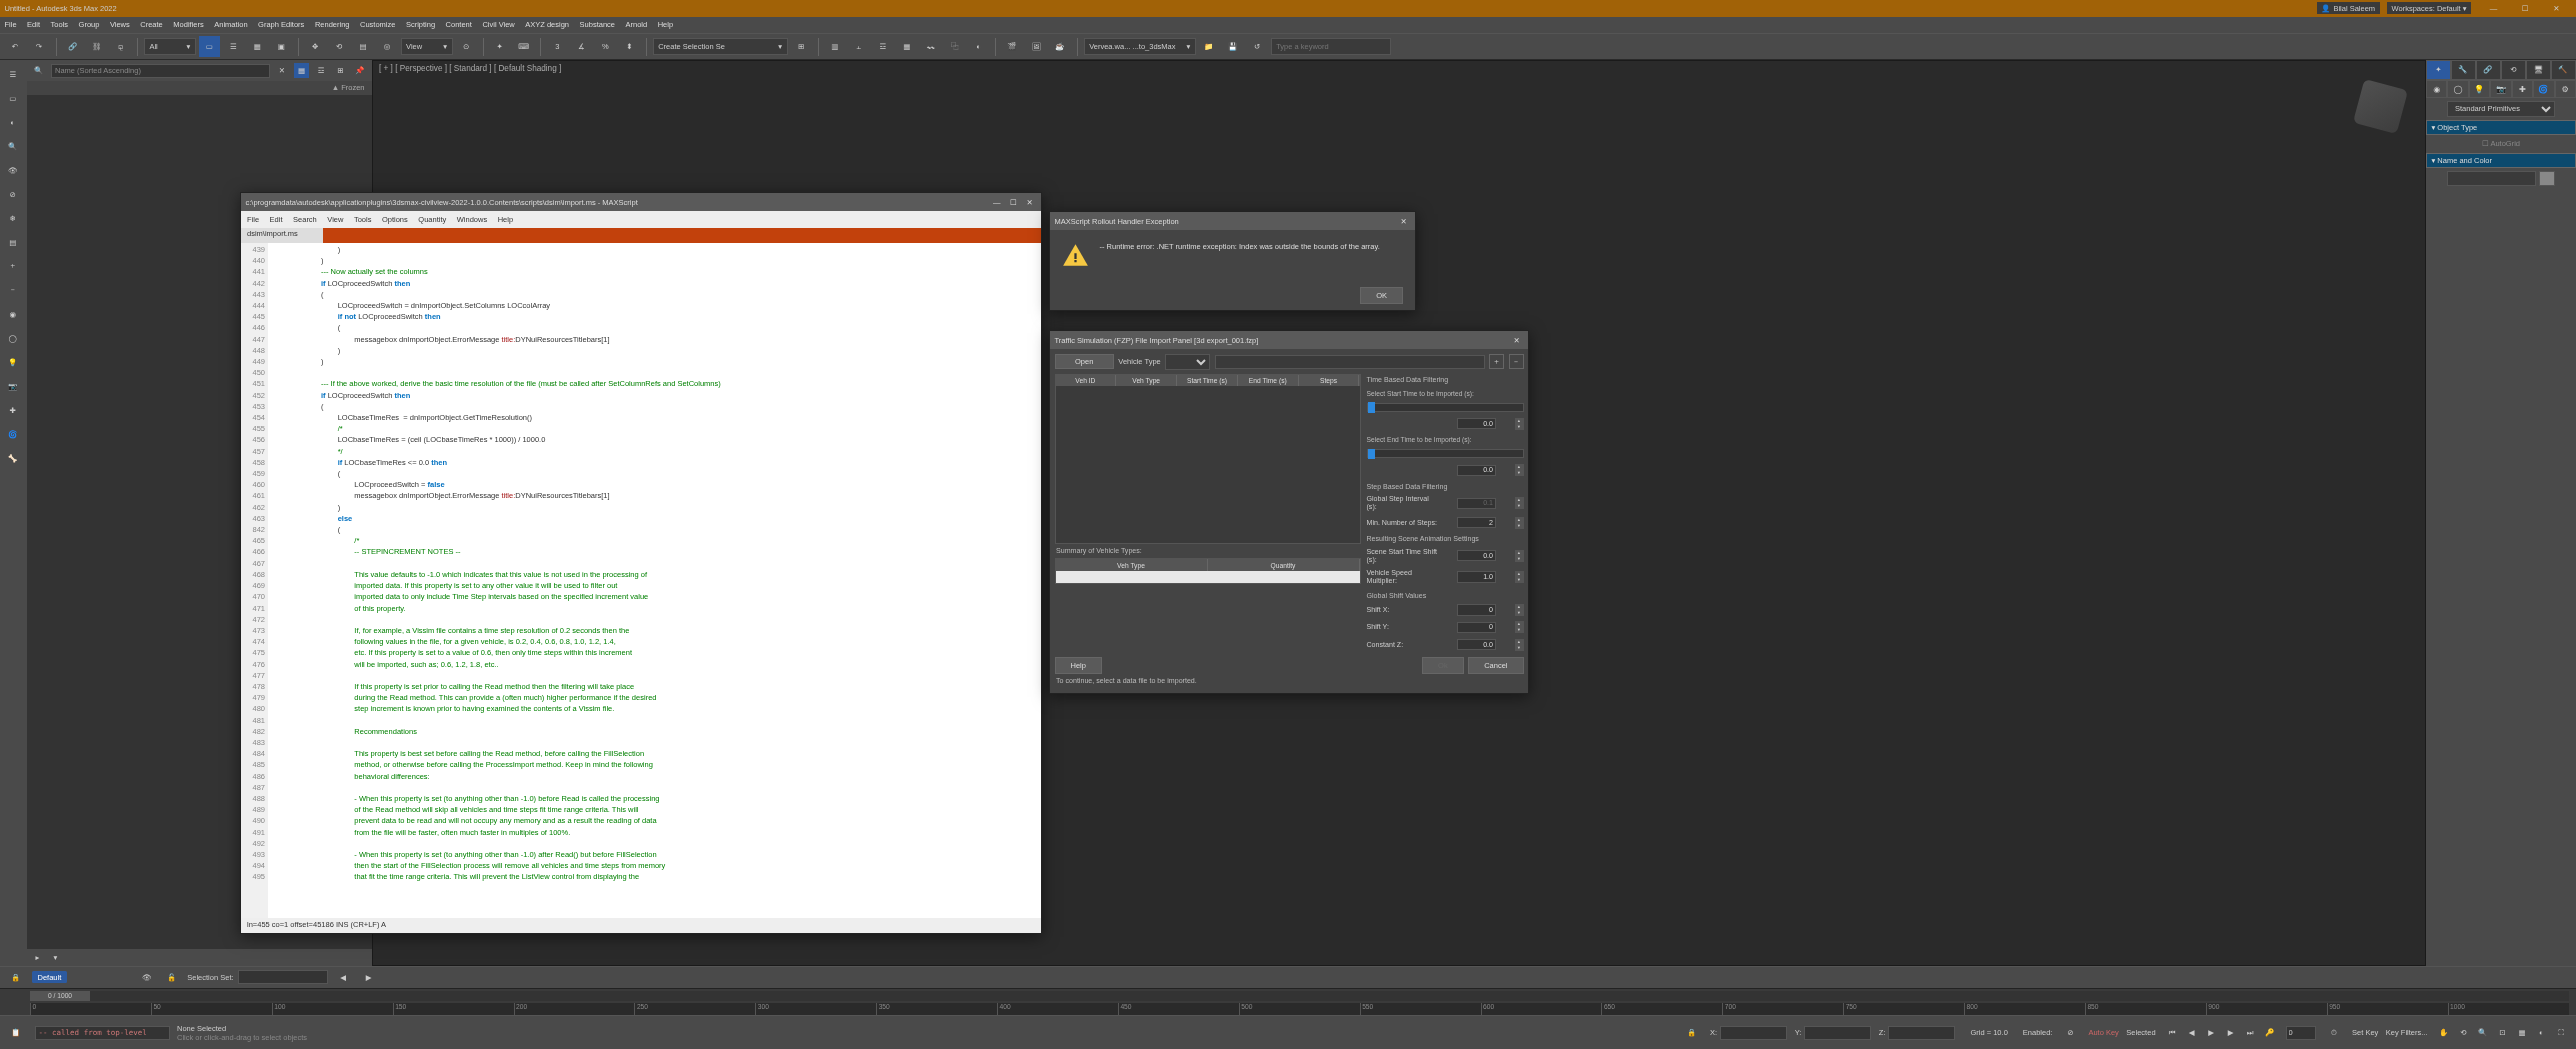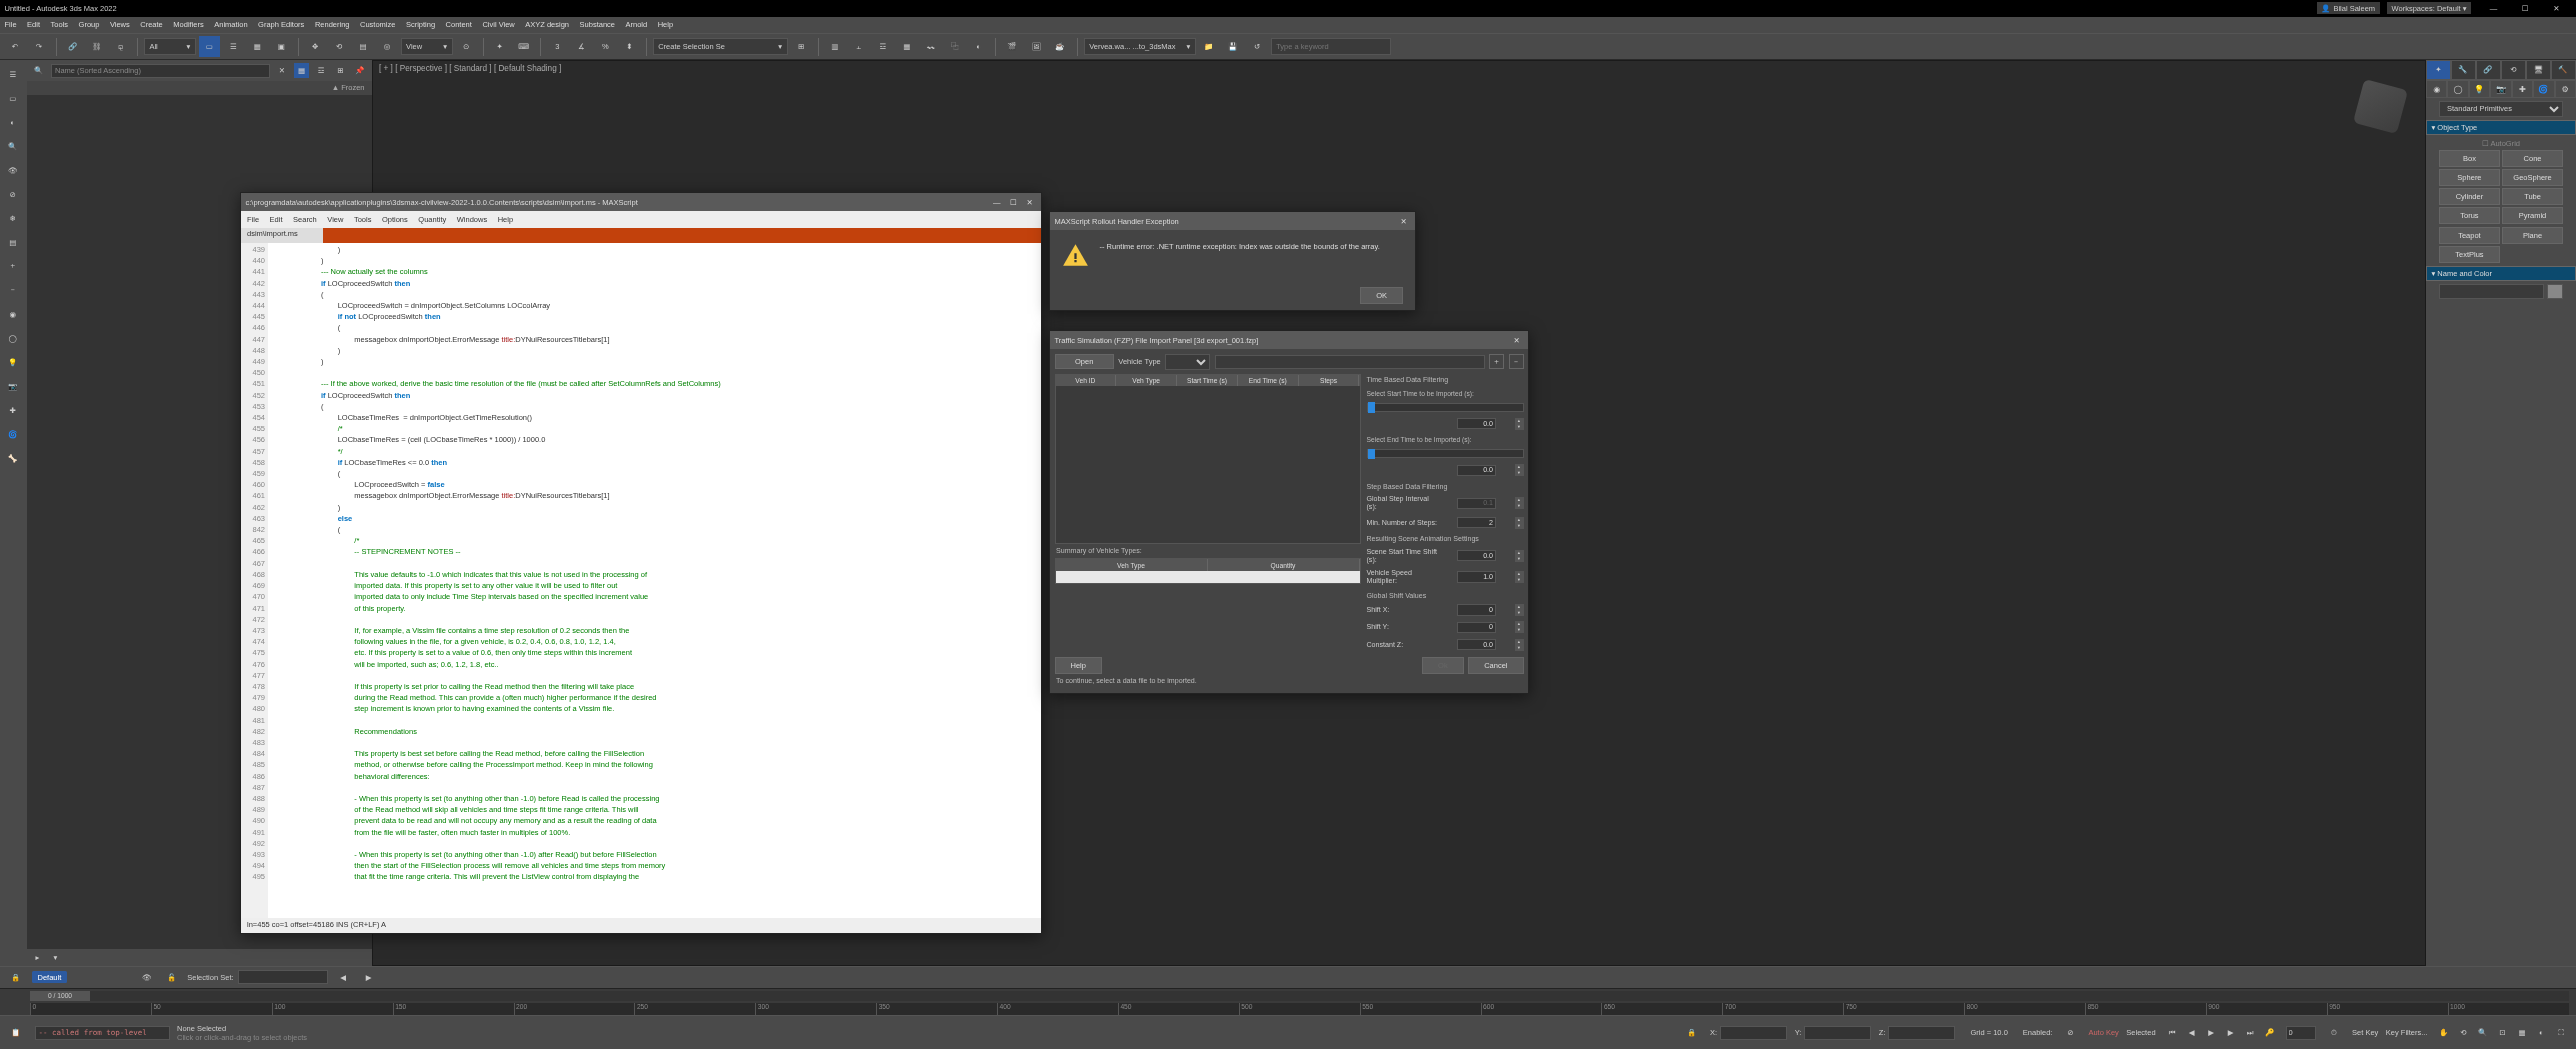--- a/index.html
+++ b/index.html
@@ -1,19 +1,19 @@
 <!DOCTYPE html>
 <html><head>
 <meta charset="utf-8">
 <style>
 * { margin:0; padding:0; box-sizing:border-box; font-family:"Segoe UI",Tahoma,sans-serif; font-size:7.5px; user-select:none; }
 html,body { width:2576px; height:1049px; background:#333; color:#ccc; overflow:hidden; }
 
 
-.titlebar { height:16.5px; background:#000000; display:flex; align-items:center; padding:0 4.5px; justify-content:space-between; }
+.titlebar { height:16.5px; background:#a16207; display:flex; align-items:center; padding:0 4.5px; justify-content:space-between; }
 .titlebar .win-ctrls { display:flex; gap:1.5px; }
 .titlebar .win-btn { width:30px; height:13.5px; display:flex; align-items:center; justify-content:center; color:#ccc; }
 .titlebar-right { display:flex; align-items:center; gap:7.5px; }
 .user-badge { background:#3a3a3a; padding:1.5px 4.5px; display:flex; align-items:center; gap:3px; }
 .ws-sel { background:#3a3a3a; padding:1.5px 4.5px; }
 
 
 .menubar { height:16.5px; background:#4a4a4a; display:flex; align-items:center; padding:0 4.5px; gap:10.5px; }
 .menubar span { color:#ddd; cursor:pointer; }
 
@@ -41,21 +41,21 @@
 .vp-cube { position:absolute; top:15px; right:15px; width:60px; height:60px; }
 .vp-cube-shape { width:45px; height:45px; background:linear-gradient(135deg,#6a6a6a,#4a4a4a); transform:rotate(15deg); border-radius:6px; opacity:.6; position:absolute; top:7.5px; left:7.5px; }
 
 .cmd-panel { width:150px; background:#4a4a4a; display:flex; flex-direction:column; }
 .cmd-tabs { display:flex; height:19.5px; }
 .cmd-tab { flex:1; display:flex; align-items:center; justify-content:center; border:0.7px solid #555; background:#3a3a3a; }
 .cmd-tab.active { background:#2c5aa0; }
 .cmd-subtabs { display:flex; height:18px; }
 .cmd-subtab { flex:1; display:flex; align-items:center; justify-content:center; border:0.7px solid #555; background:#4a4a4a; font-size:8.2px; }
 .rollout-hdr { background:#0c4a6e; padding:2.2px 4.5px; border:0.7px solid #666; color:#ddd; cursor:pointer; }
-.rollout-body { padding:3px 13px; }
+.rollout-body { padding:3px 21px; }
 .primbtns { display:grid; grid-template-columns:1fr 1fr; gap:2.2px; }
 .primbtn { background:#5a5a5a; border:0.7px solid #666; padding:3px 0; text-align:center; color:#ddd; cursor:pointer; }
 .dropdown { background:#3a3a3a; border:0.7px solid #555; padding:1.5px 3px; color:#ccc; width:100%; }
 
 
 .scene-tb { height:22.5px; background:#4a4a4a; display:flex; align-items:center; padding:0 6px; gap:4.5px; border-top:0.7px solid #555; }
 .sel-set { background:#333; border:0.7px solid #555; padding:1.5px 3px; width:90px; color:#888; }
 .tag { background:#2c5aa0; color:#fff; padding:1.5px 6px; border-radius:1.5px; }
 
 .timebar { height:27px; background:#3a3a3a; position:relative; border-top:0.7px solid #222; }
@@ -297,34 +297,20 @@
       <span class="cmd-subtab">✚</span>
       <span class="cmd-subtab">🌀</span>
       <span class="cmd-subtab">⚙</span>
     </div>
     <div class="rollout-body">
       <select class="dropdown"><option>Standard Primitives</option></select>
     </div>
     <div class="rollout-hdr">▾ <span>Object Type</span></div>
     <div class="rollout-body">
       <div style="text-align:center;padding:1.5px 0;color:#888">☐ <span>AutoGrid</span></div>
-      <div class="primbtns" id="primbtns">
-          <div class="primbtn">Box</div>
-          <div class="primbtn">Cone</div>
-          <div class="primbtn">Sphere</div>
-          <div class="primbtn">GeoSphere</div>
-          <div class="primbtn">Cylinder</div>
-          <div class="primbtn">Tube</div>
-          <div class="primbtn">Torus</div>
-          <div class="primbtn">Pyramid</div>
-          <div class="primbtn">Teapot</div>
-          <div class="primbtn">Plane</div>
-          <div class="primbtn">TextPlus</div>
-          <div class="primbtn" style="visibility: hidden;"></div>
-        </div>
     </div>
     <div class="rollout-hdr">▾ <span>Name and Color</span></div>
     <div class="rollout-body">
       <div style="display:flex;gap:3px">
         <input class="dropdown" style="flex: 1 1 0%;">
         <span style="width:16.5px;height:15px;background:#888;border:0.7px solid #555"></span>
       </div>
     </div>
   </div>
 

